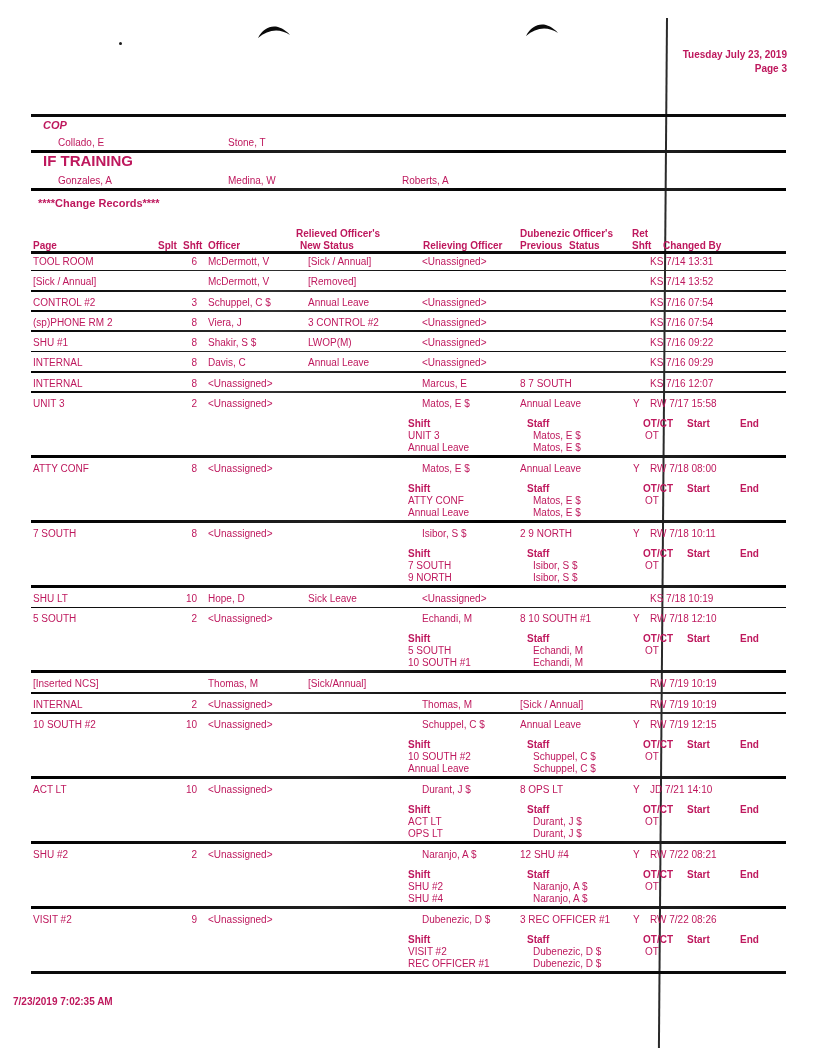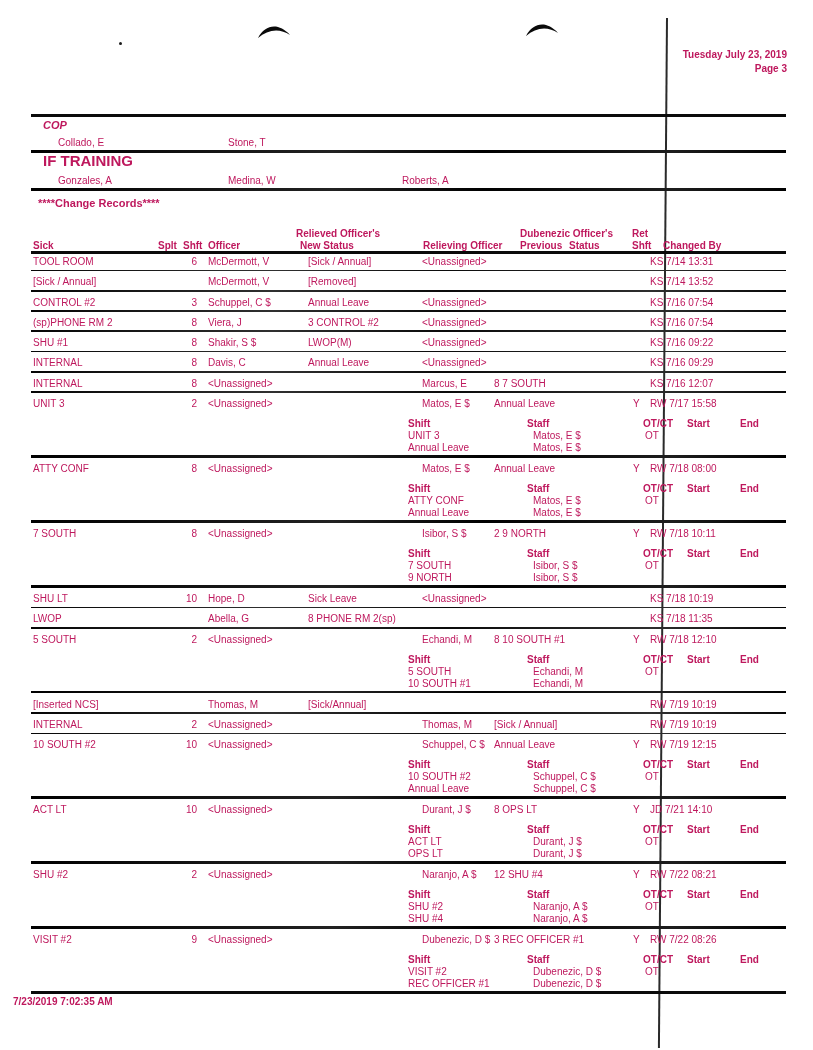--- a/index.html
+++ b/index.html
@@ -15,21 +15,21 @@
   #cr-body{position:absolute;left:31px;top:256px;width:755px;}
   .record{position:relative;}
   .record.simple{height:20.3px;}
   .record.detailed{height:65px;}
   .record span{position:absolute;top:0;white-space:nowrap;font-size:10px;line-height:12px;}
   .c-post{left:2px;}
   .c-shft{left:116px;width:50px;text-align:right;}
   .c-off{left:177px;}
   .c-new{left:277px;}
   .c-rel{left:391px;}
-  .c-prev{left:463px;}
+  .c-prev{left:489px;}
   .c-ret{left:602px;}
   .c-chg{left:619px;}
   .d-shift{left:377px;}
   .d-staffh{left:496px;}
   .d-staff{left:502px;}
   .d-otct{left:612px;}
   .d-start{left:656px;}
   .d-end{left:709px;}
   .d-ot{left:614px;}
   .record span.dr1{top:20px;} .record span.dr2{top:32px;} .record span.dr3{top:44px;}
@@ -72,21 +72,21 @@
   <div class="abs" style="left:228px;top:175px;">Medina, W</div>
   <div class="abs" style="left:402px;top:175px;">Roberts, A</div>
   <div class="hrule thick" style="left:31px;width:755px;top:188px;"></div>
 
   <div class="abs b" style="left:38px;top:197px;font-size:11px;">****Change Records****</div>
 
   <div class="abs b" style="left:296px;top:228px;">Relieved Officer's</div>
   <div class="abs b" style="left:520px;top:228px;">Dubenezic Officer's</div>
   <div class="abs b" style="left:632px;top:228px;">Ret</div>
 
-  <div class="abs b" style="left:33px;top:240px;">Sick</div>
+  <div class="abs b" style="left:33px;top:240px;">Page</div>
   <div class="abs b" style="left:158px;top:240px;">Splt</div>
   <div class="abs b" style="left:183px;top:240px;">Shft</div>
   <div class="abs b" style="left:208px;top:240px;">Officer</div>
   <div class="abs b" style="left:300px;top:240px;">New Status</div>
   <div class="abs b" style="left:423px;top:240px;">Relieving Officer</div>
   <div class="abs b wsp" style="left:520px;top:240px;">Previous Status</div>
   <div class="abs b" style="left:632px;top:240px;">Shft</div>
   <div class="abs b" style="left:663px;top:240px;">Changed By</div>
 
   <div class="hrule xthick" style="left:31px;width:755px;top:251px;"></div>
@@ -215,27 +215,20 @@
       </div>
       <div class="record simple">
         <span class="c-post">SHU LT</span>
         <span class="c-shft">10</span>
         <span class="c-off">Hope, D</span>
         <span class="c-new">Sick Leave</span>
         <span class="c-rel">&lt;Unassigned&gt;</span>
         <span class="c-chg">KS 7/18 10:19</span>
         <div class="hrule rule-simple"></div>
       </div>
-      <div class="record simple">
-        <span class="c-post">LWOP</span>
-        <span class="c-off">Abella, G</span>
-        <span class="c-new">8 PHONE RM 2(sp)</span>
-        <span class="c-chg">KS 7/18 11:35</span>
-        <div class="hrule rule-simple"></div>
-      </div>
       <div class="record detailed">
         <span class="c-post">5 SOUTH</span>
         <span class="c-shft">2</span>
         <span class="c-off">&lt;Unassigned&gt;</span>
         <span class="c-rel">Echandi, M</span>
         <span class="c-prev">8 10 SOUTH #1</span>
         <span class="c-ret">Y</span>
         <span class="c-chg">RW 7/18 12:10</span>
         <span class="d-shift dr1 b">Shift</span>
         <span class="d-staffh dr1 b">Staff</span>

